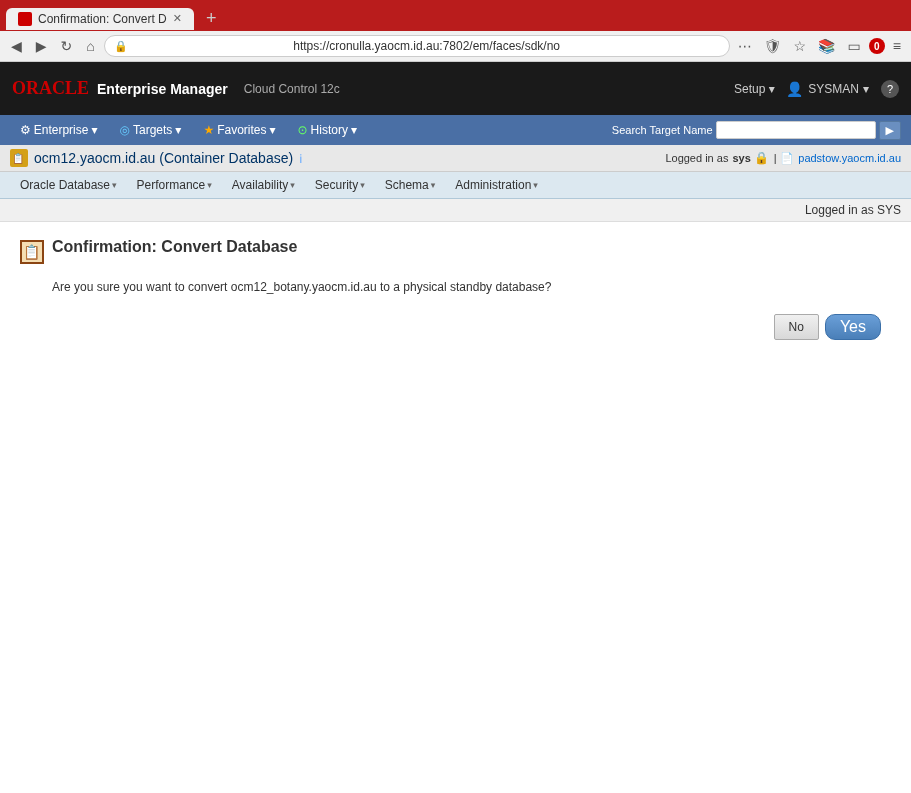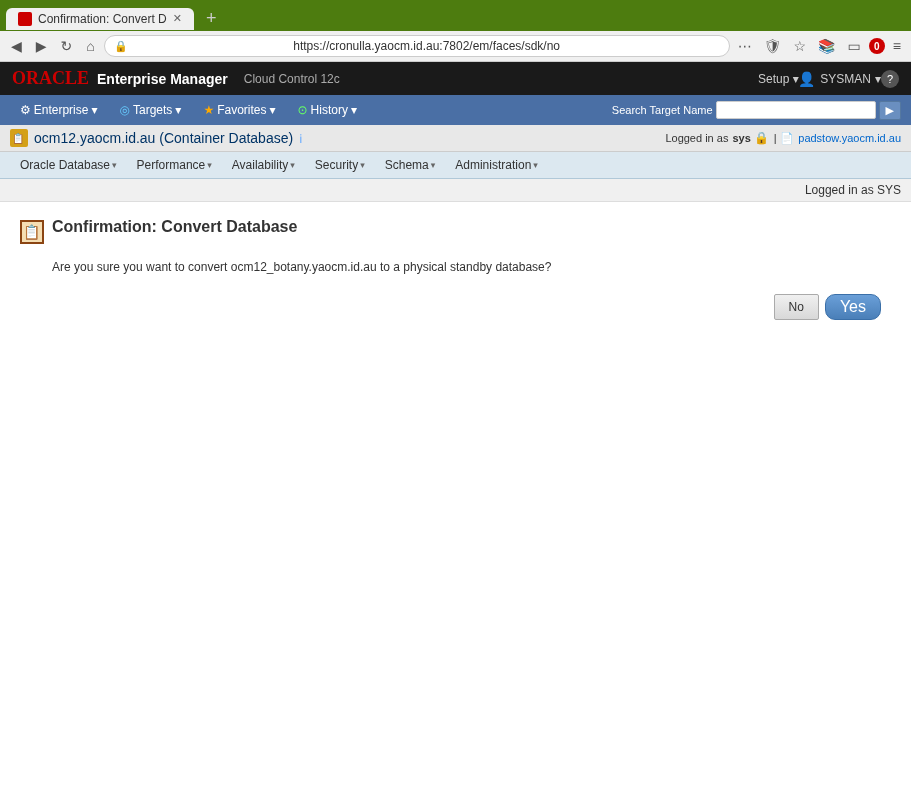--- a/index.html
+++ b/index.html
@@ -1,39 +1,39 @@
 <!DOCTYPE html>
 <html><head>
   <meta charset="utf-8">
   <style>
     * { margin: 0; padding: 0; box-sizing: border-box; }
     body { font-family: Arial, sans-serif; font-size: 12px; background: #fff; width: 911px; height: 793px; overflow: hidden; }
 
     
     .browser-chrome { background: #3a3a3a; width: 100%; }
-    .tab-bar { display: flex; align-items: center; padding: 6px 13px 0 6px; background: #4d7c0f; gap: 4px; }
+    .tab-bar { display: flex; align-items: center; padding: 6px 13px 0 6px; background: #b91c1c; gap: 4px; }
     .tab-active { background: #f0f0f0; border-radius: 6px 6px 0 0; padding: 4px 12px; display: flex; align-items: center; gap: 6px; font-size: 12px; color: #333; min-width: 180px; max-width: 200px; }
     .tab-icon { width: 14px; height: 14px; background: #cc0000; border-radius: 2px; display: inline-block; }
     .tab-close { margin-left: auto; cursor: pointer; color: #666; font-size: 11px; }
     .tab-new { background: none; border: none; color: #ccc; font-size: 18px; cursor: pointer; padding: 2px 8px; }
     .nav-bar { background: #f0f0f0; display: flex; align-items: center; padding: 4px 6px; gap: 4px; border-bottom: 1px solid #ccc; }
     .nav-btn { background: none; border: none; cursor: pointer; color: #555; font-size: 14px; padding: 2px 5px; border-radius: 3px; }
     .address-bar { flex: 1; display: flex; align-items: center; background: #fff; border: 1px solid #ccc; border-radius: 14px; padding: 3px 10px; gap: 6px; font-size: 12px; color: #333; }
     .address-bar .lock-icon { color: #888; font-size: 11px; }
     .address-text { flex: 1; color: #333; font-size: 12px; text-align: center; }
     .nav-icons { display: flex; gap: 4px; align-items: center; }
     .nav-icon-btn { background: none; border: none; cursor: pointer; color: #555; font-size: 14px; padding: 2px 4px; }
 
     
-    .em-header { background: #1a1a1a; display: flex; align-items: center; padding: 6px 12px; justify-content: space-between; }
+    .em-header { background: #1a1a1a; display: flex; align-items: center; padding: 16px 12px; justify-content: space-between; }
     .oracle-logo { display: flex; align-items: center; gap: 8px; }
     .oracle-text { color: #cc0000; font-size: 18px; font-weight: bold; font-family: serif; }
     .em-title { color: #fff; font-size: 14px; font-weight: bold; }
     .cloud-subtitle { color: #aaa; font-size: 12px; margin-left: 8px; }
-    .em-header-right { display: flex; align-items: center; gap: 0; }
+    .em-header-right { display: flex; align-items: center; gap: 12px; }
     .setup-btn { color: #ccc; font-size: 12px; cursor: pointer; text-decoration: none; }
     .user-section { display: flex; align-items: center; gap: 4px; color: #ccc; font-size: 12px; }
     .user-icon { color: #6af; font-size: 14px; }
     .help-btn { background: #555; border-radius: 50%; color: #fff; width: 18px; height: 18px; display: flex; align-items: center; justify-content: center; font-size: 11px; cursor: pointer; }
 
     
     .main-nav { background: #4a6fa5; display: flex; align-items: center; padding: 0 10px; gap: 2px; }
     .main-nav-item { color: #fff; font-size: 12px; padding: 8px 10px; cursor: pointer; display: flex; align-items: center; gap: 3px; white-space: nowrap; }
     .search-section { margin-left: auto; display: flex; align-items: center; gap: 3px; }
     .search-label { color: #fff; font-size: 11px; }

